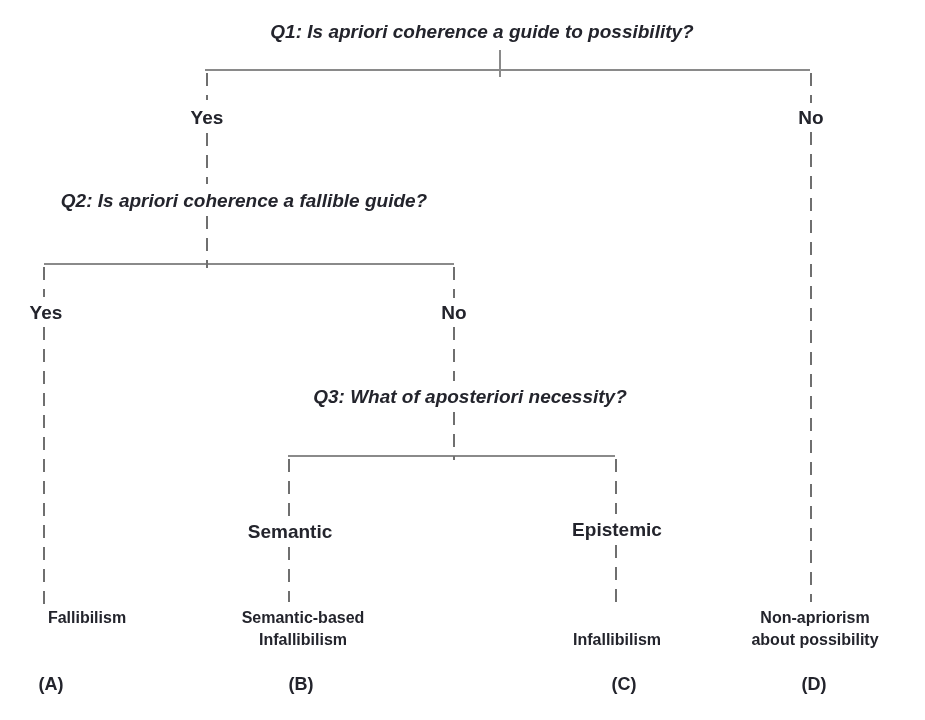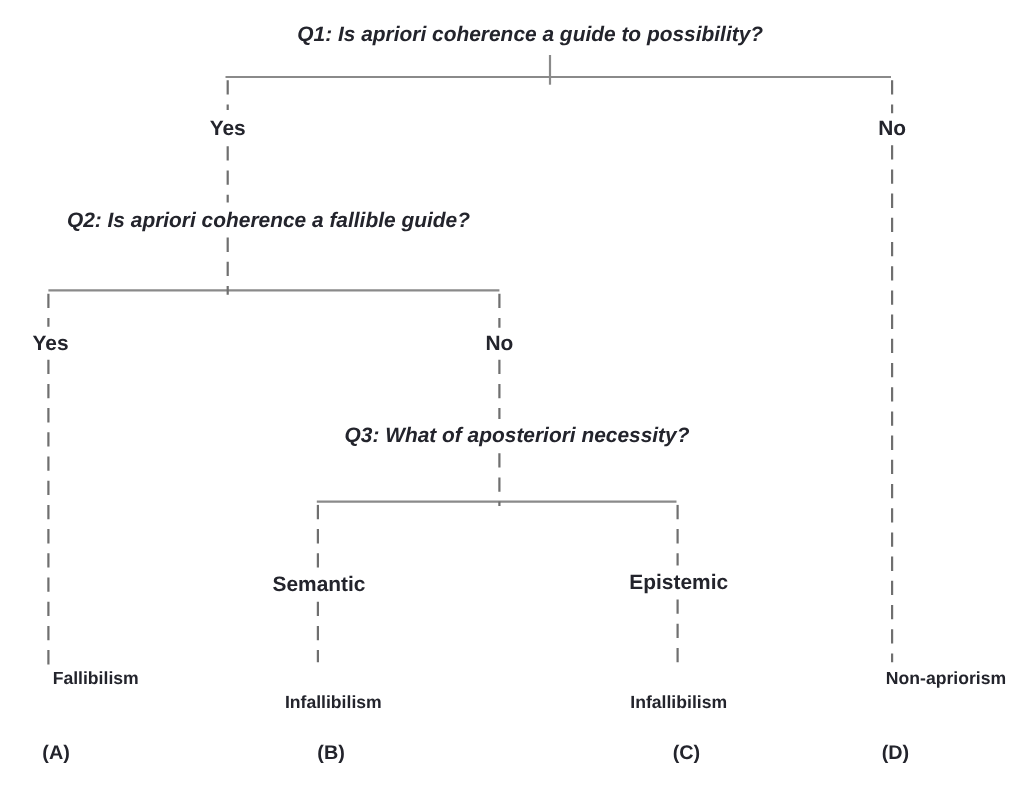--- a/index.html
+++ b/index.html
@@ -60,31 +60,32 @@
   <div class="lbl" style="left:454px;top:302px;">No</div>
 
   <div class="lbl q" style="left:470px;top:386px;">Q3: What of aposteriori necessity?</div>
 
   <div class="lbl" style="left:290px;top:521px;">Semantic</div>
   <div class="lbl" style="left:617px;top:519px;text-align:center;">Epistemic</div>
 
   <div class="lbl leaf" style="left:87px;top:607px;">Fallibilism</div>
 
   <div class="lbl leaf" style="left:303px;top:607px;">
-    <br>
+    <span>Semantic-based</span><br>
     <span>Infallibilism</span>
   </div>
 
   <div class="lbl leaf" style="left:617px;top:607px;">
     <br>
     <span>Infallibilism</span>
   </div>
 
-  <div class="lbl leaf" style="left:815px;top:607px;margin-left:45px;">
+  <div class="lbl leaf" style="left:815px;top:607px;">
     <span>Non-apriorism</span><br>
+    <span>about possibility</span>
   </div>
 
   <div class="lbl tag" style="left:51px;top:674px;">(A)</div>
   <div class="lbl tag" style="left:301px;top:674px;">(B)</div>
   <div class="lbl tag" style="left:624px;top:674px;">(C)</div>
   <div class="lbl tag" style="left:814px;top:674px;">(D)</div>
 
 </div>
 
 </body></html>

